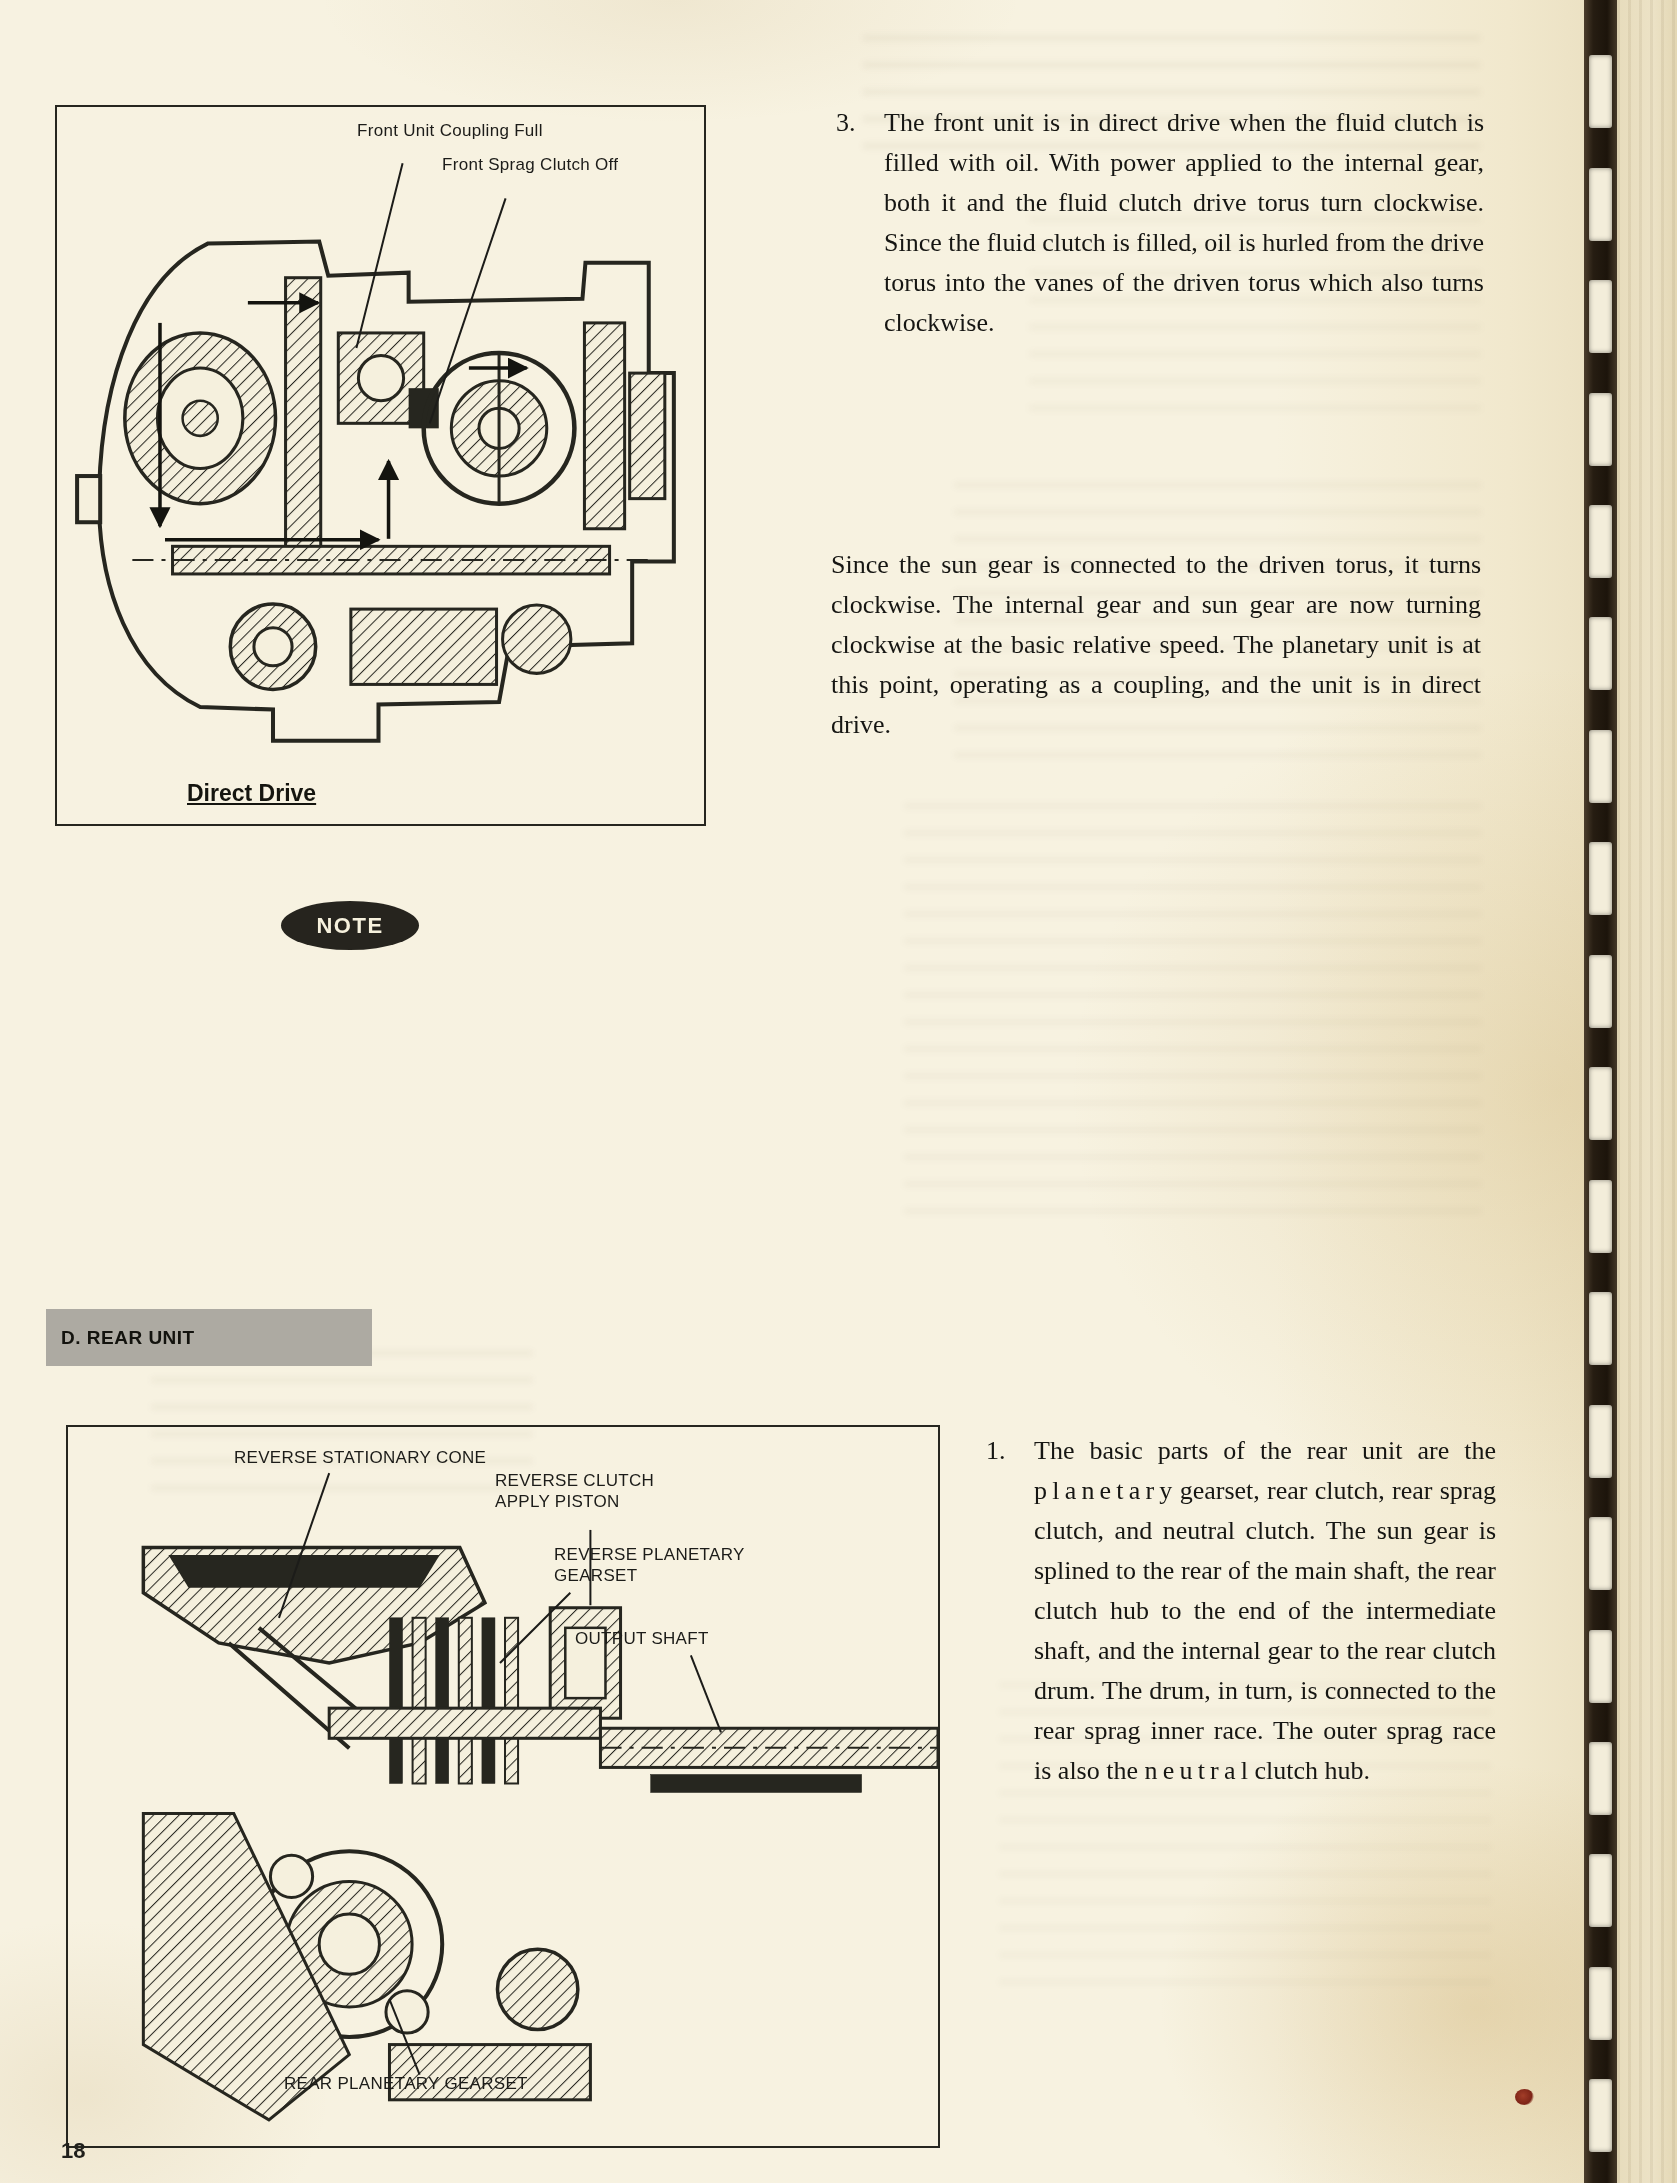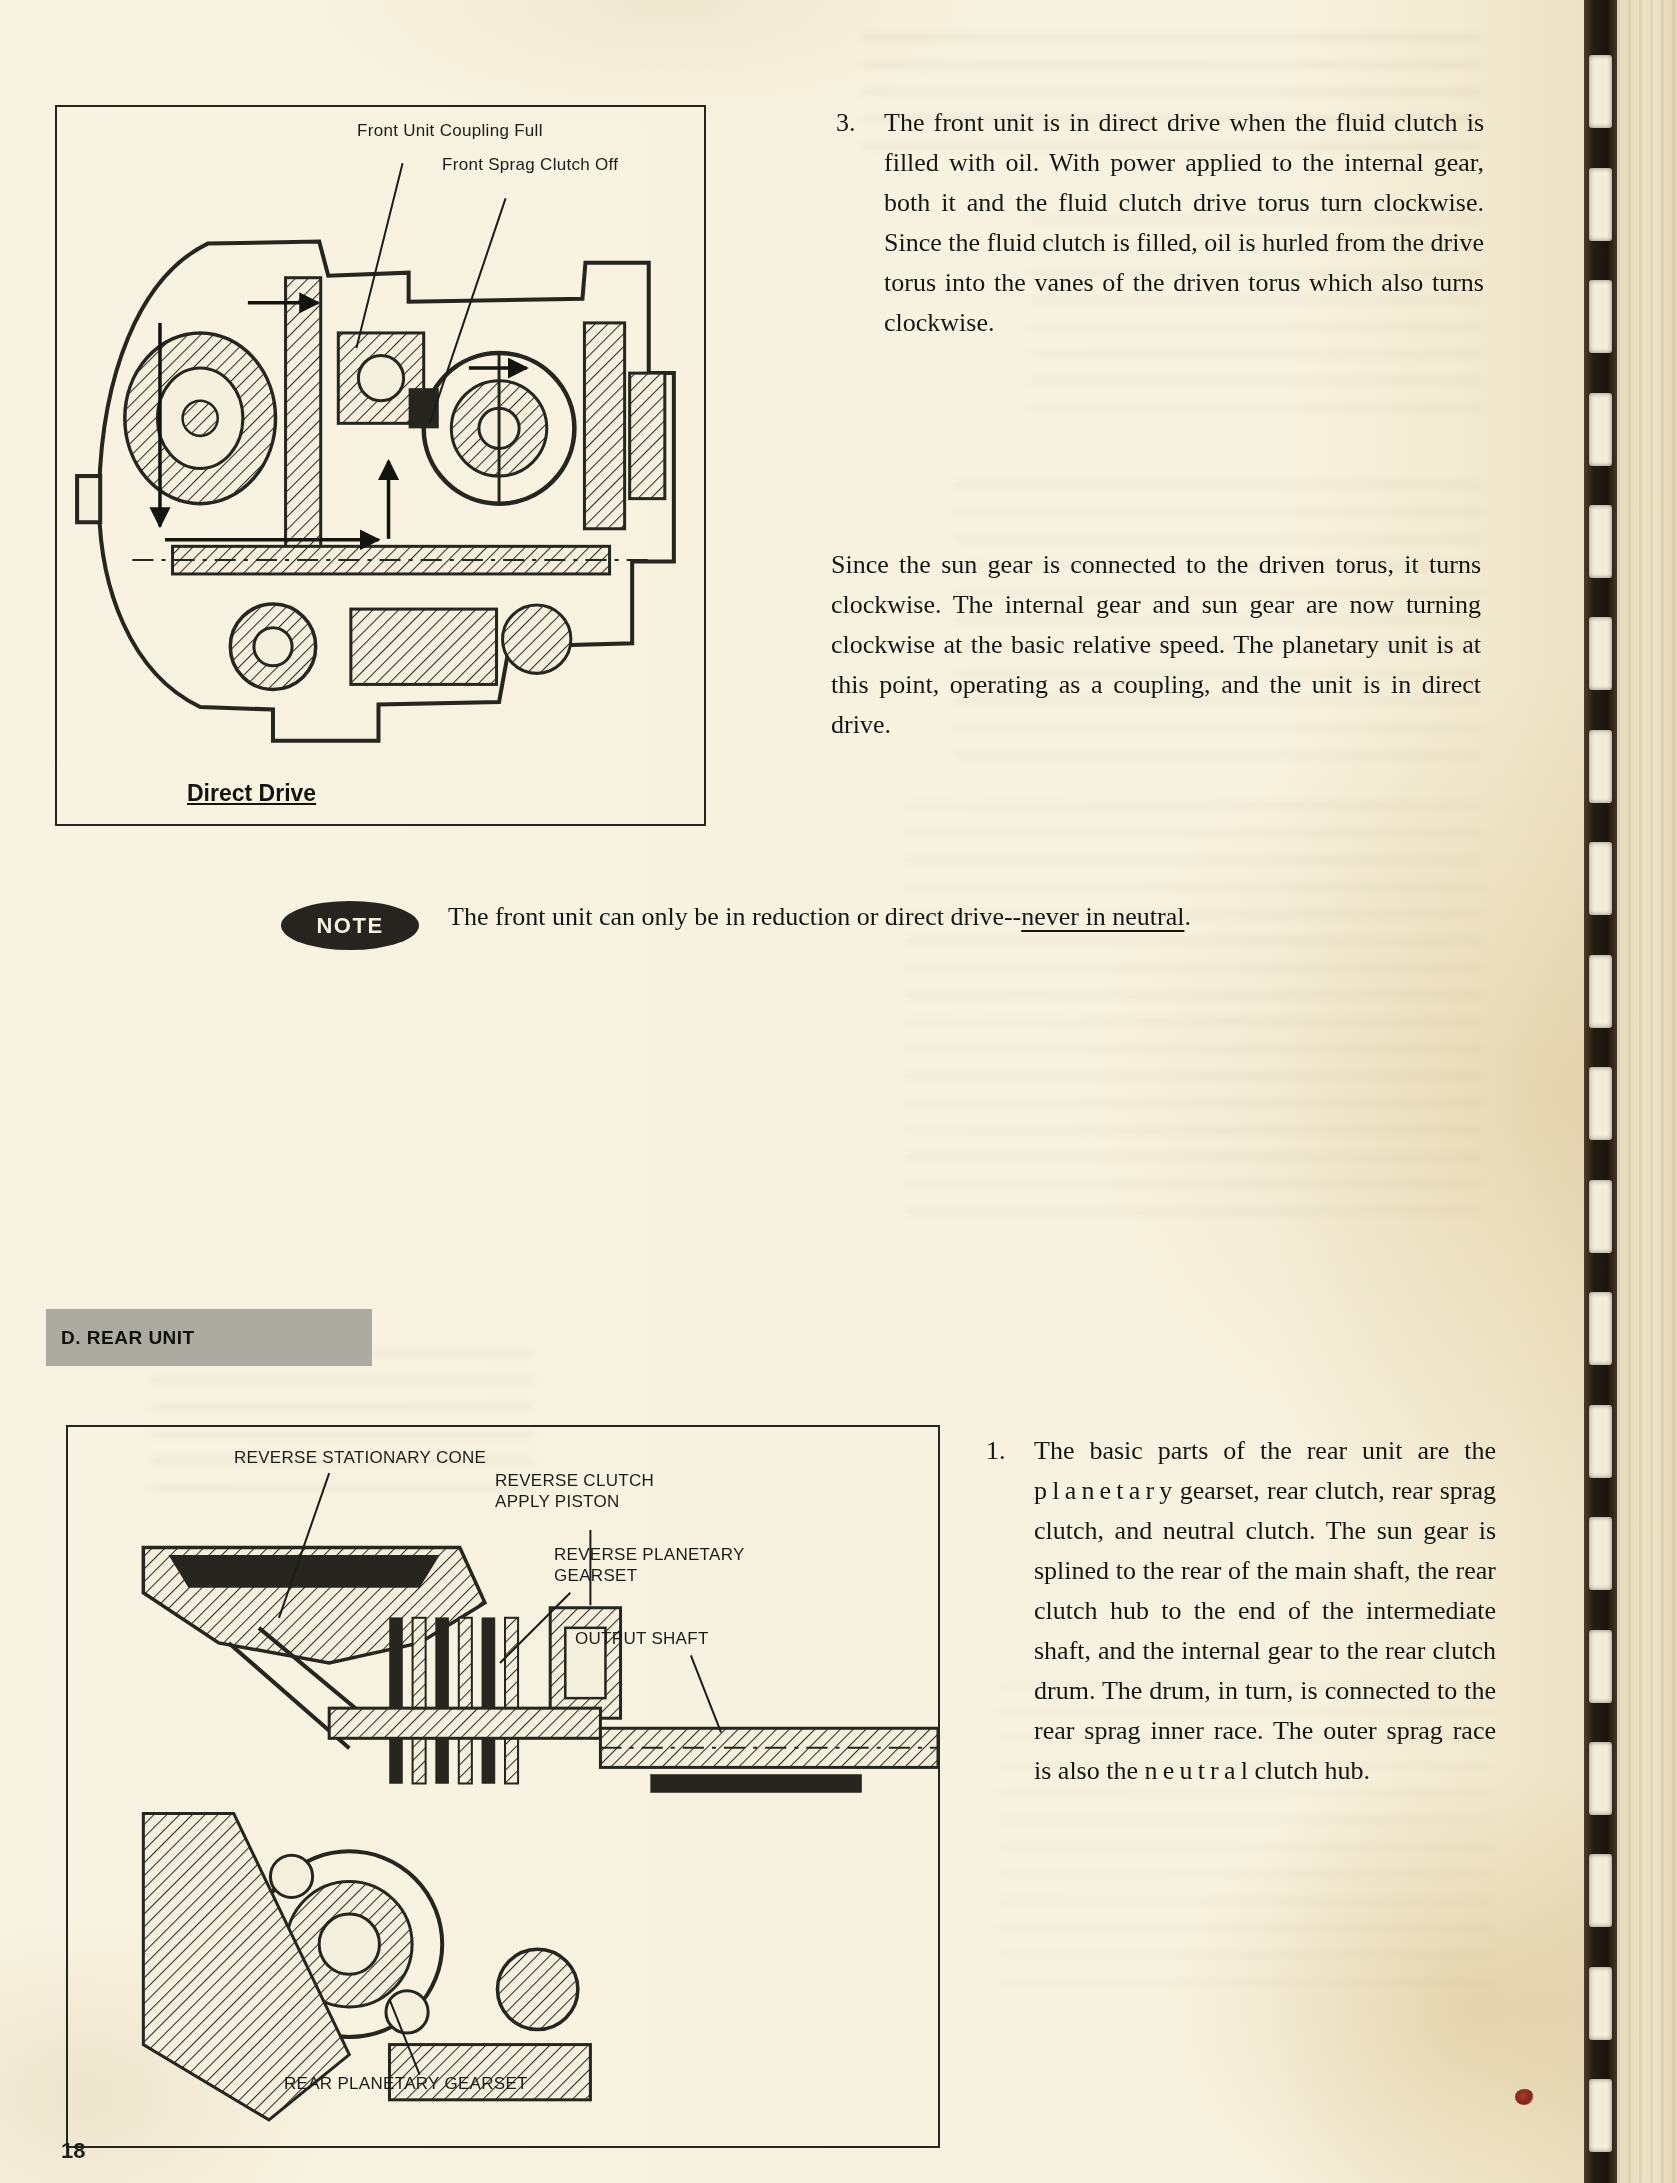--- a/index.html
+++ b/index.html
@@ -199,23 +199,20 @@
   </div>
 
   <div class="numpara" style="left:836px; top:103px; width:648px;">
     <span class="num">3.</span>
     <span>The front unit is in direct drive when the fluid clutch is filled with oil. With power applied to the internal gear, both it and the fluid clutch drive torus turn clockwise. Since the fluid clutch is filled, oil is hurled from the drive torus into the vanes of the driven torus which also turns clockwise.</span>
   </div>
 
   <div class="bodytext" style="left:831px; top:545px; width:650px;">Since the sun gear is connected to the driven torus, it turns clockwise. The internal gear and sun gear are now turning clockwise at the basic relative speed. The planetary unit is at this point, operating as a coupling, and the unit is in direct drive.</div>
 
   <div class="notepill">NOTE</div>
-  <div class="notetext">
-    <span>The front unit can only be in reduction or direct drive--</span><span class="ul">never in neutral</span><span>.</span>
-  </div>
 
   <div class="secheader">D. REAR UNIT</div>
 
   <div class="figbox" style="left:66px; top:1425px; width:874px; height:723px;">
     <svg width="100%" height="100%" viewBox="0 0 1732 1432" preserveAspectRatio="none">
       <defs>
         <pattern id="hatchB" patternUnits="userSpaceOnUse" width="18" height="18" patternTransform="rotate(45)">
           <rect width="18" height="18" fill="#f5f0dd"></rect>
           <line x1="0" y1="0" x2="0" y2="18" stroke="#26261f" stroke-width="4"></line>
         </pattern>

